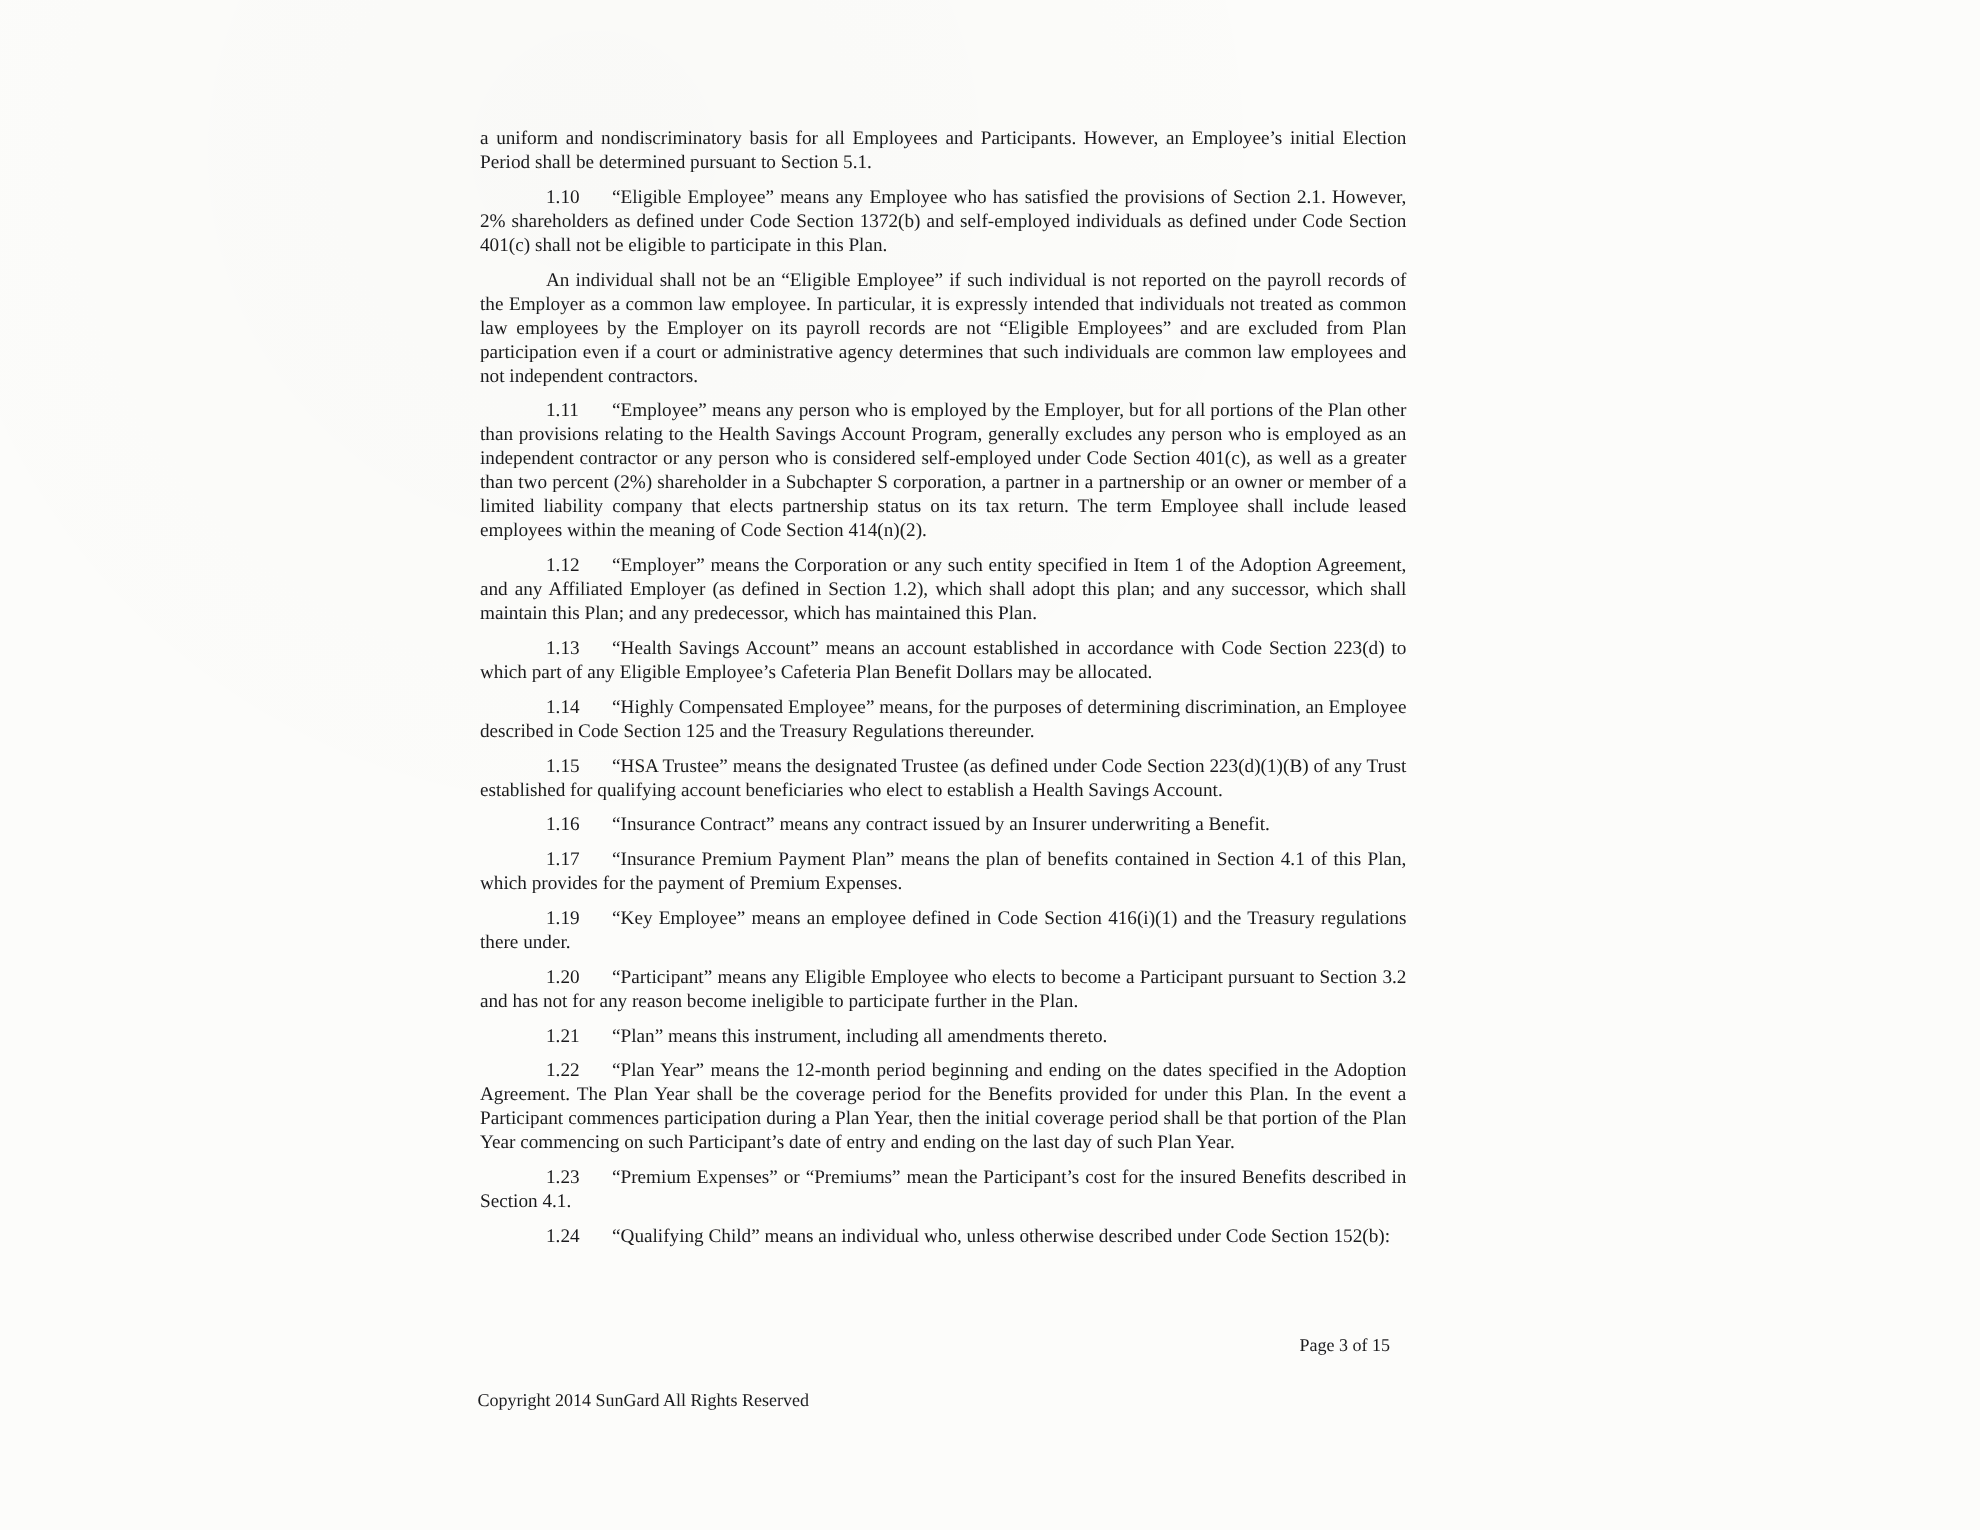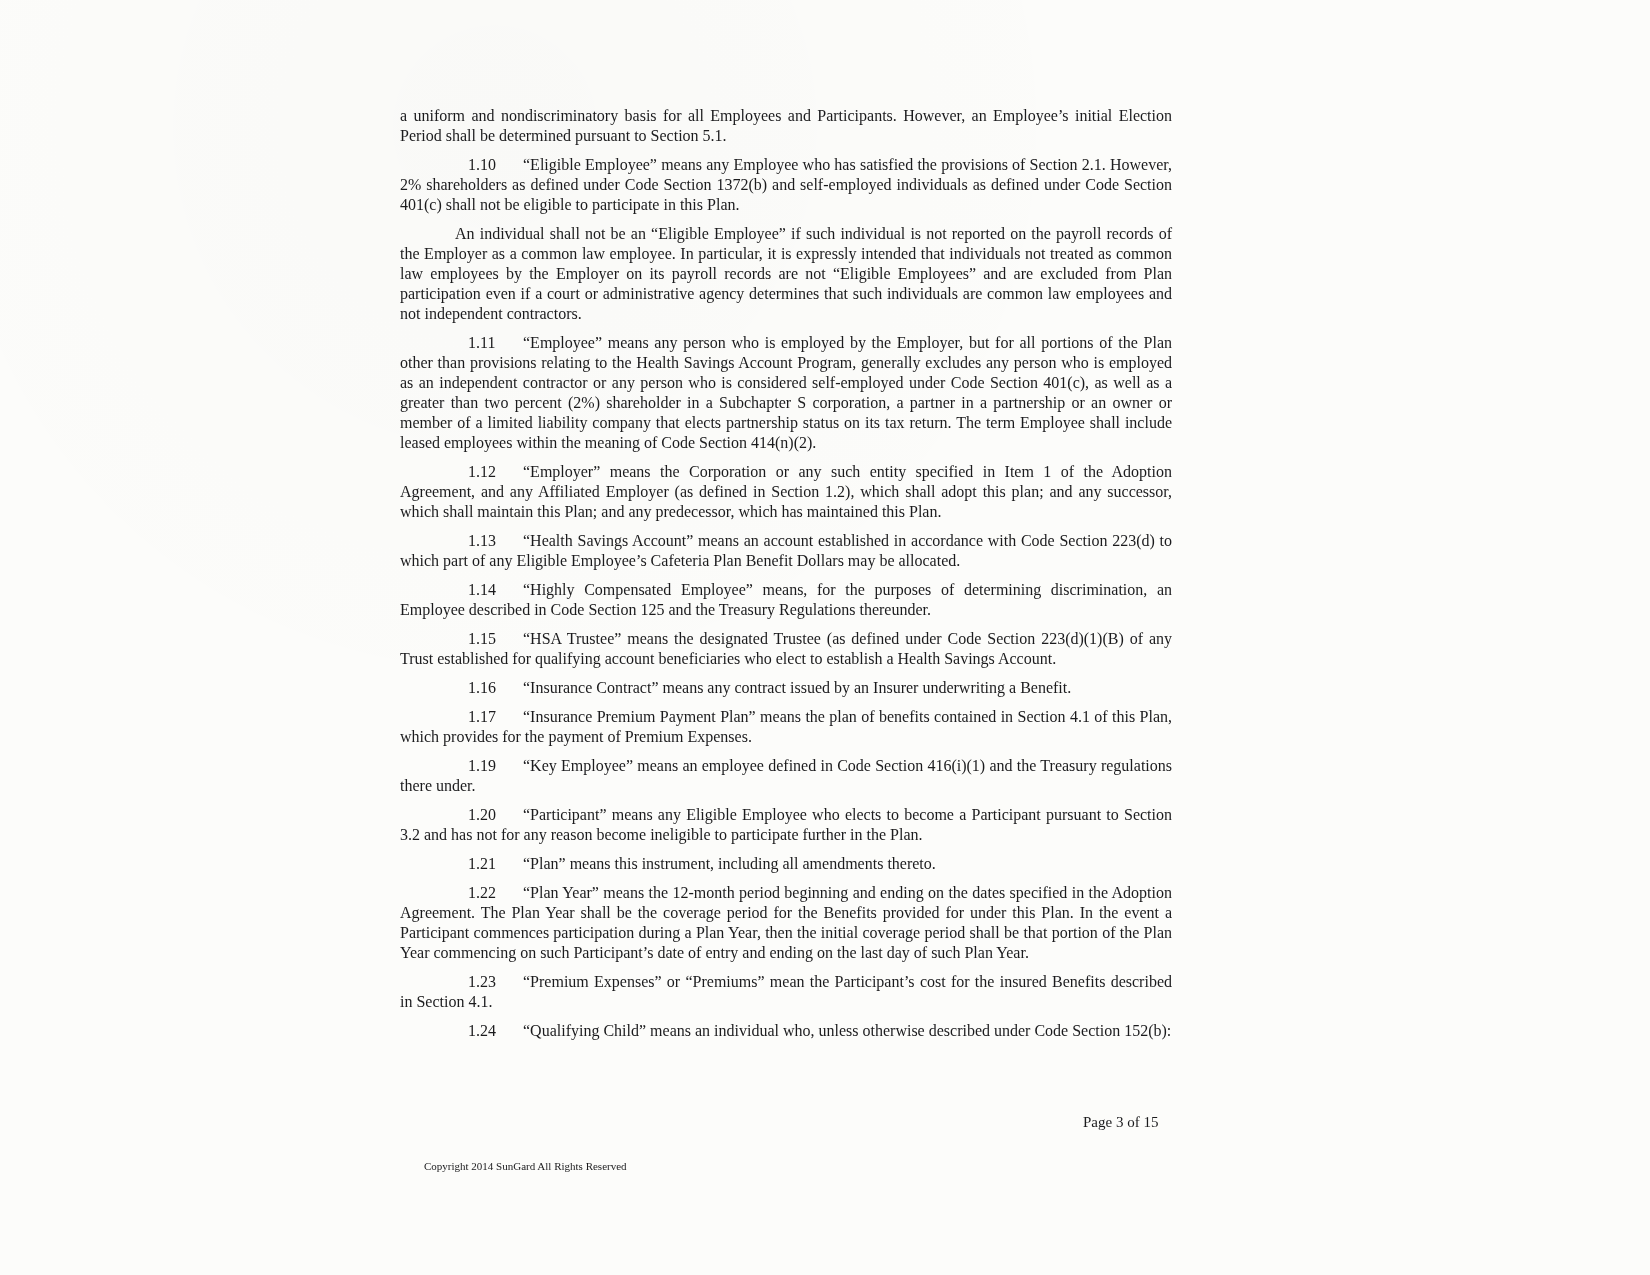--- a/index.html
+++ b/index.html
@@ -35,34 +35,33 @@
     text-align: justify;
     text-indent: 55px;
   }
   .text-column p.no-indent {
     text-indent: 0;
   }
   .num {
     display: inline-block;
     width: 55px;
     text-indent: 0;
-    margin-left: 13px;
   }
   .footer-pagenum {
     position: absolute;
     left: 1083px;
     top: 1114px;
     font-size: 15px;
     font-family: Liberation Serif, serif;
   }
   .footer-copyright {
     position: absolute;
-    left: 424px;
+    left: 398px;
     top: 1160px;
-    font-size: 11px;
+    font-size: 15px;
   }
 </style>
 </head>
 <body>
 
 <div class="scan-page">
 
   <div class="text-column">
     <p class="no-indent">a uniform and nondiscriminatory basis for all Employees and Participants. However, an Employee’s initial Election Period shall be determined pursuant to Section 5.1.</p>
     <div id="paragraphs">

